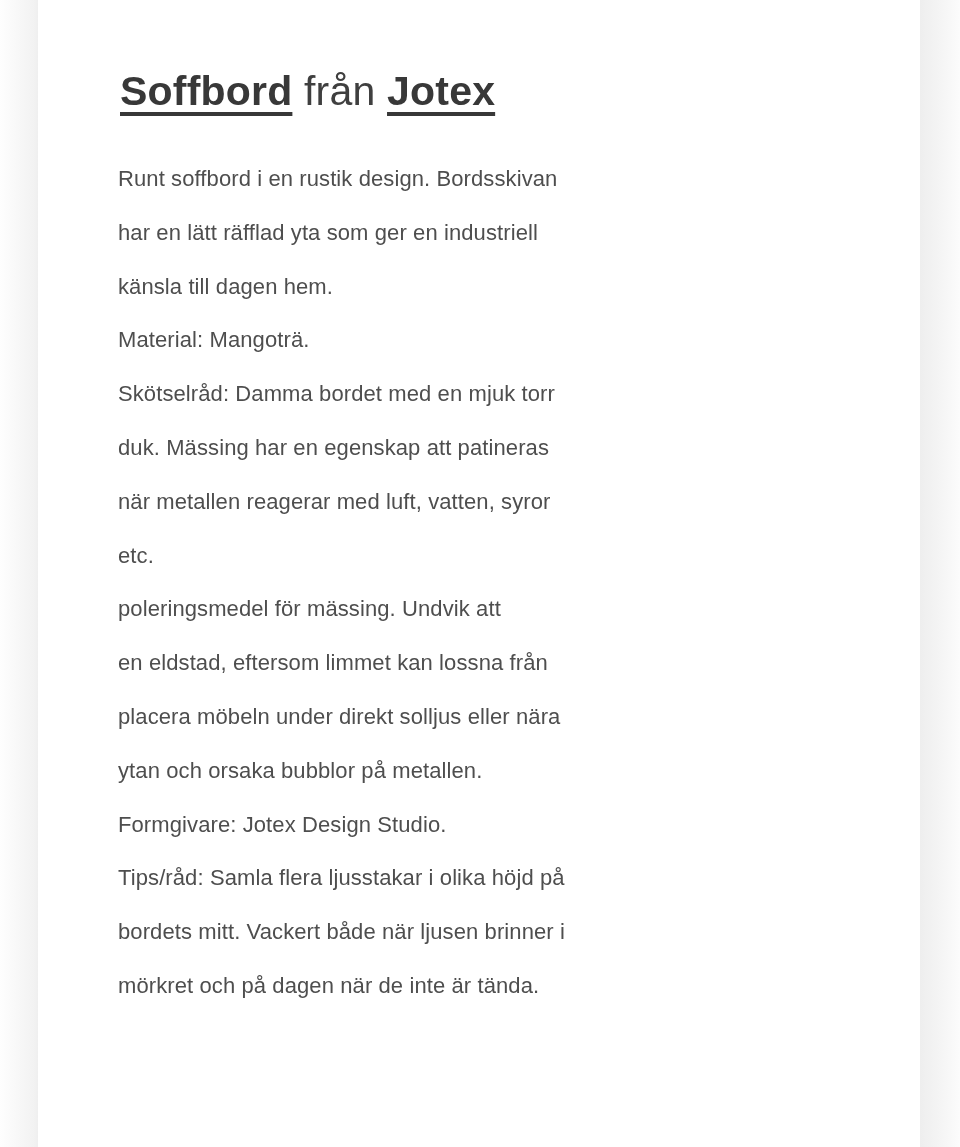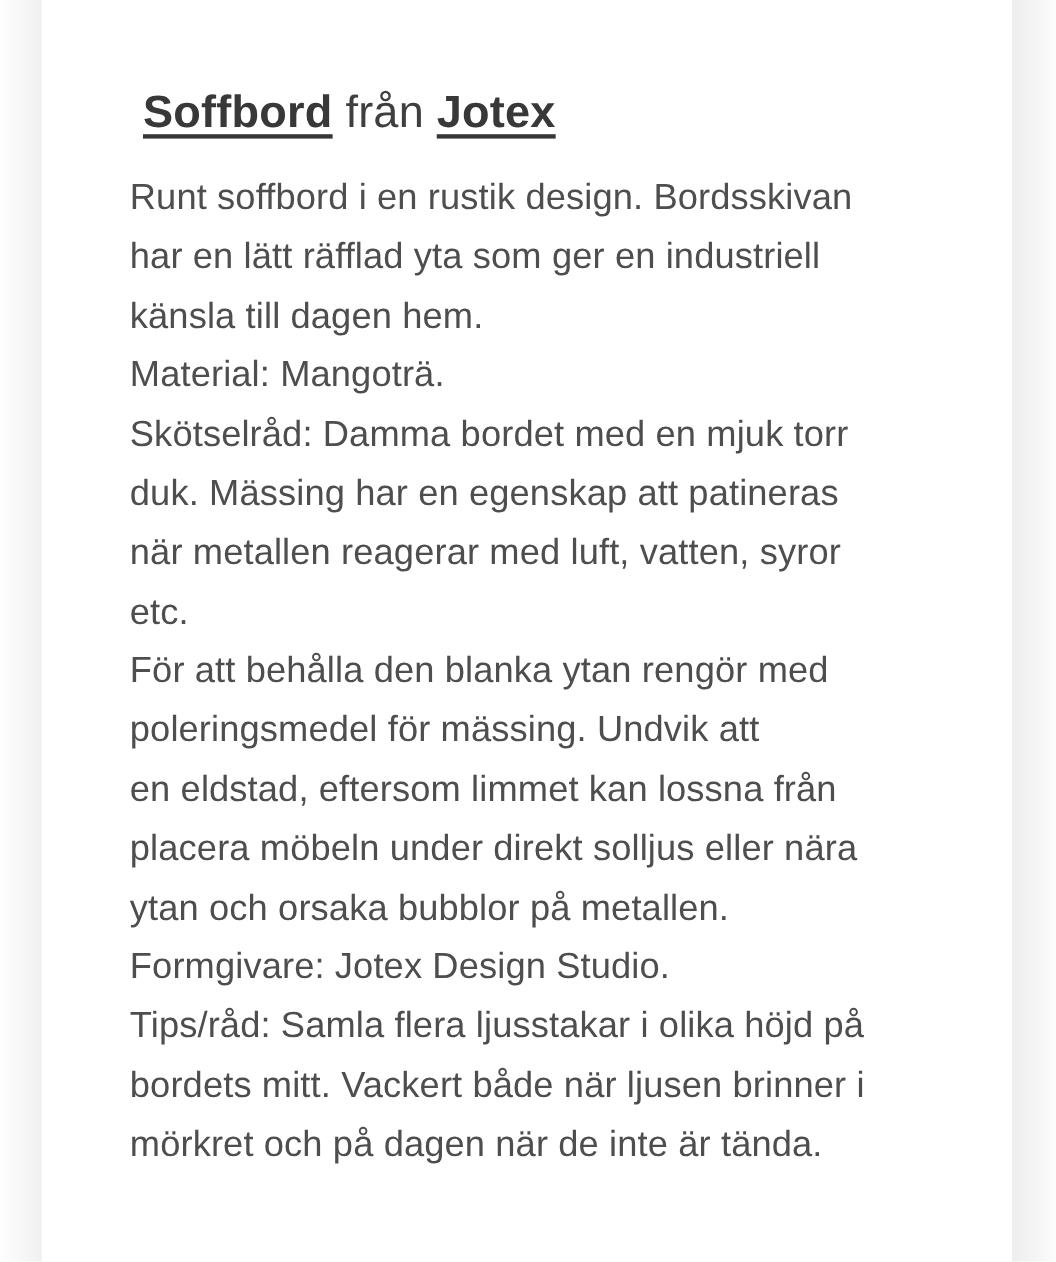--- a/index.html
+++ b/index.html
@@ -30,21 +30,21 @@
   }
   .gutter-right {
     right: 0;
     width: 40px;
     background: linear-gradient(90deg, #eeeeee 0%, #f3f3f3 40%, #f8f8f8 75%, #fcfcfc 100%);
   }
   .title {
     position: absolute;
     top: 66px;
     left: 118px;
-    margin: 12px;
+    margin: 2px;
     font-size: 41px;
     font-weight: 400;
     color: #3a3a3a;
     letter-spacing: 0.2px;
     white-space: nowrap;
   }
   .title-link {
     font-weight: 700;
     color: #383838;
     text-decoration: underline;
@@ -55,21 +55,21 @@
   .title-connector {
     font-weight: 400;
     color: #3f3f3f;
   }
   .body-text {
     position: absolute;
     top: 152px;
     left: 118px;
   }
   .line {
-    font-size: 33px;
+    font-size: 22px;
     line-height: 53.8px;
     font-weight: 400;
     color: #4e4e4e;
     letter-spacing: 0.1px;
     white-space: nowrap;
   }
 </style>
 </head>
 <body>
 
@@ -82,21 +82,20 @@
 
   <div class="body-text">
     <div class="line">Runt soffbord i en rustik design. Bordsskivan</div>
     <div class="line">har en lätt räfflad yta som ger en industriell</div>
     <div class="line">känsla till dagen hem.</div>
     <div class="line">Material: Mangoträ.</div>
     <div class="line">Skötselråd: Damma bordet med en mjuk torr</div>
     <div class="line">duk. Mässing har en egenskap att patineras</div>
     <div class="line">när metallen reagerar med luft, vatten, syror</div>
     <div class="line">etc.</div>
-    <div class="line">För att behålla den blanka ytan rengör med</div>
     <div class="line">poleringsmedel för mässing. Undvik att</div>
     <div class="line">en eldstad, eftersom limmet kan lossna från</div>
     <div class="line">placera möbeln under direkt solljus eller nära</div>
     <div class="line">ytan och orsaka bubblor på metallen.</div>
     <div class="line">Formgivare: Jotex Design Studio.</div>
     <div class="line">Tips/råd: Samla flera ljusstakar i olika höjd på</div>
     <div class="line">bordets mitt. Vackert både när ljusen brinner i</div>
     <div class="line">mörkret och på dagen när de inte är tända.</div>
   </div>
 

